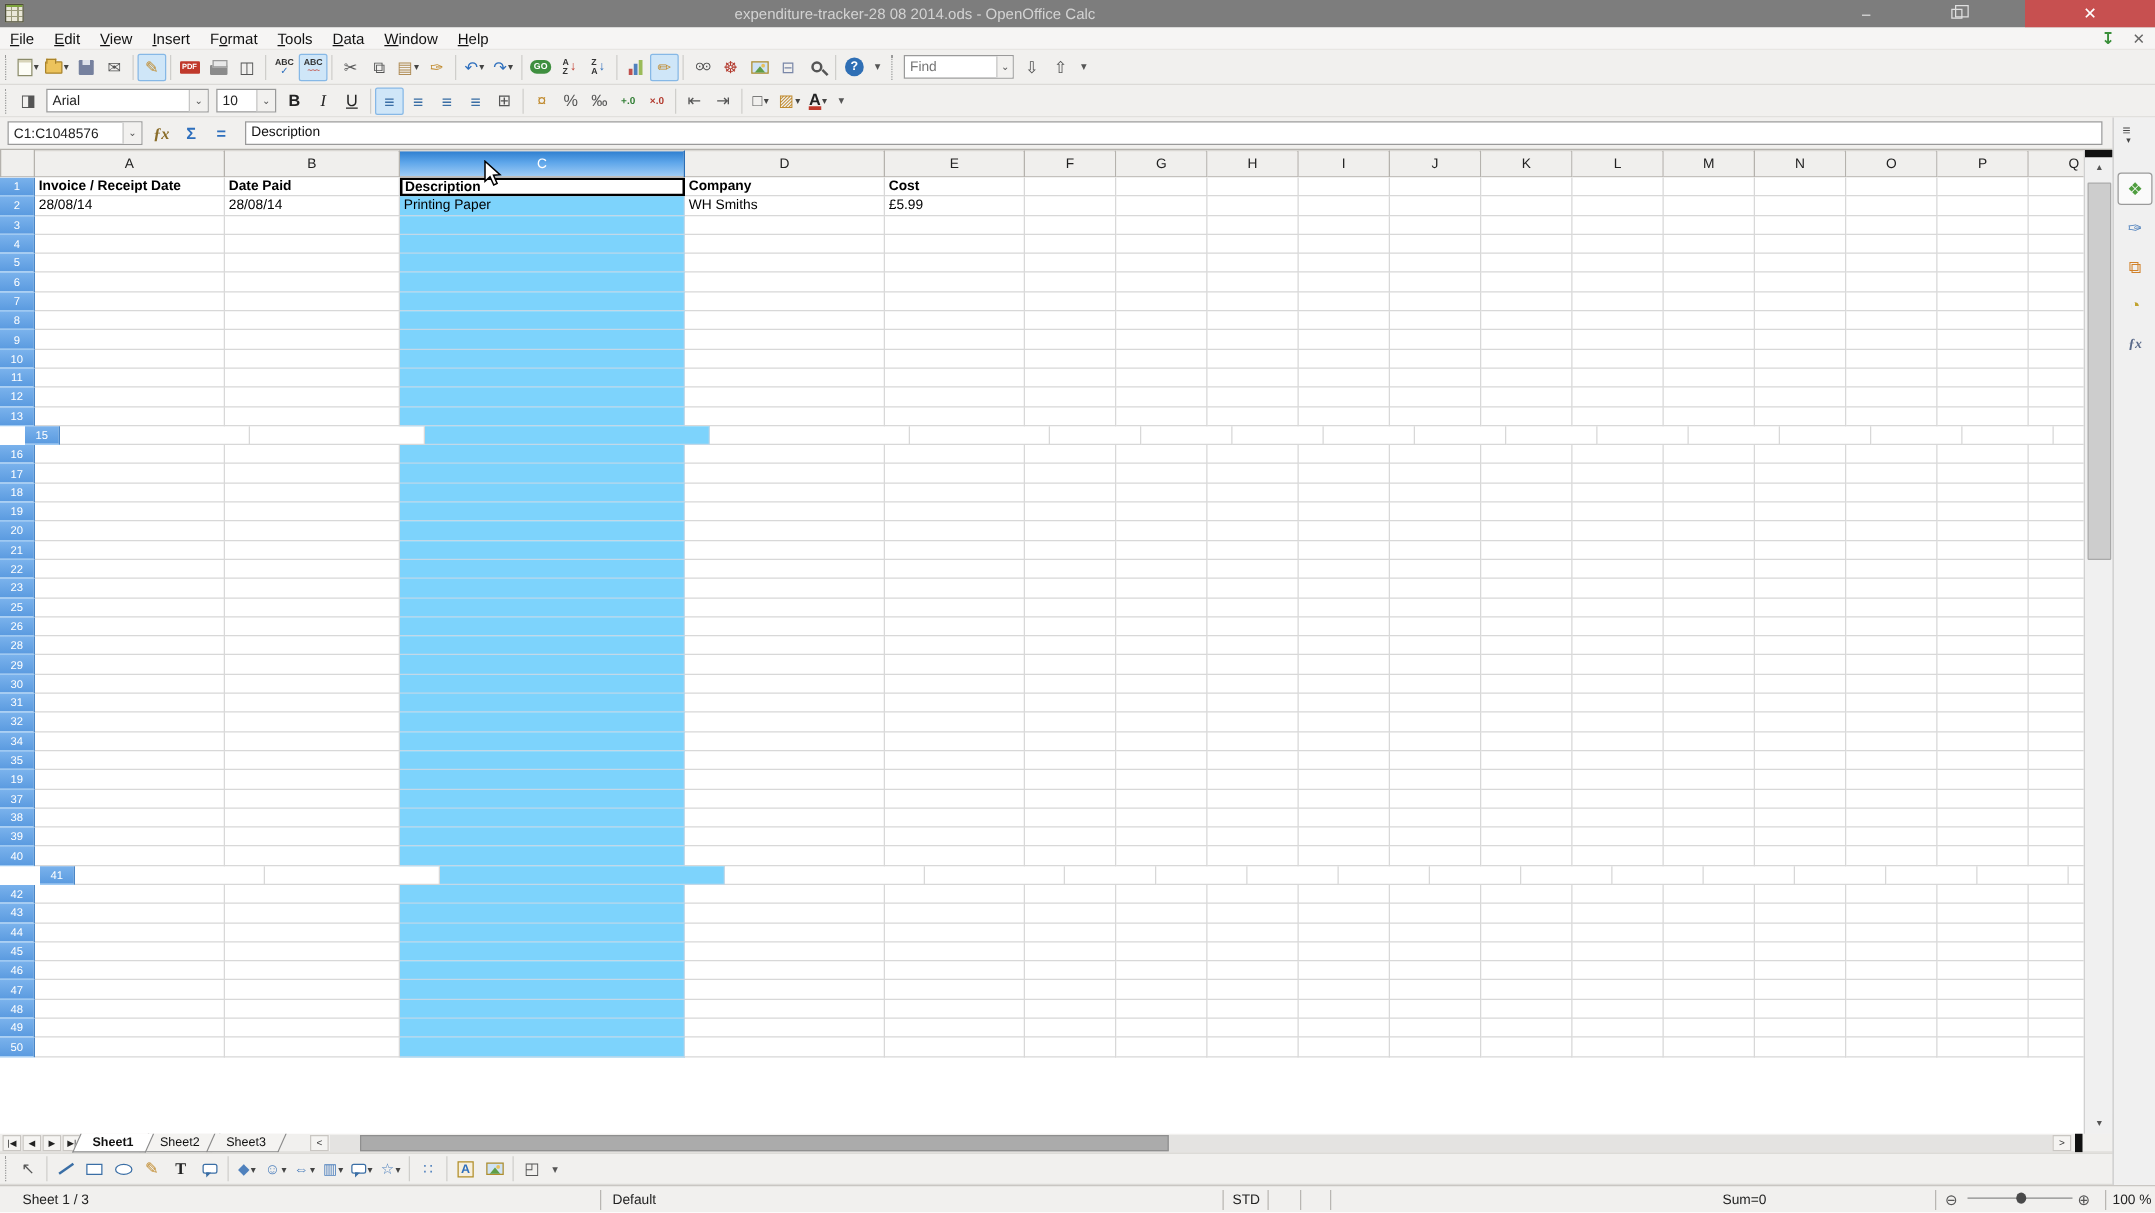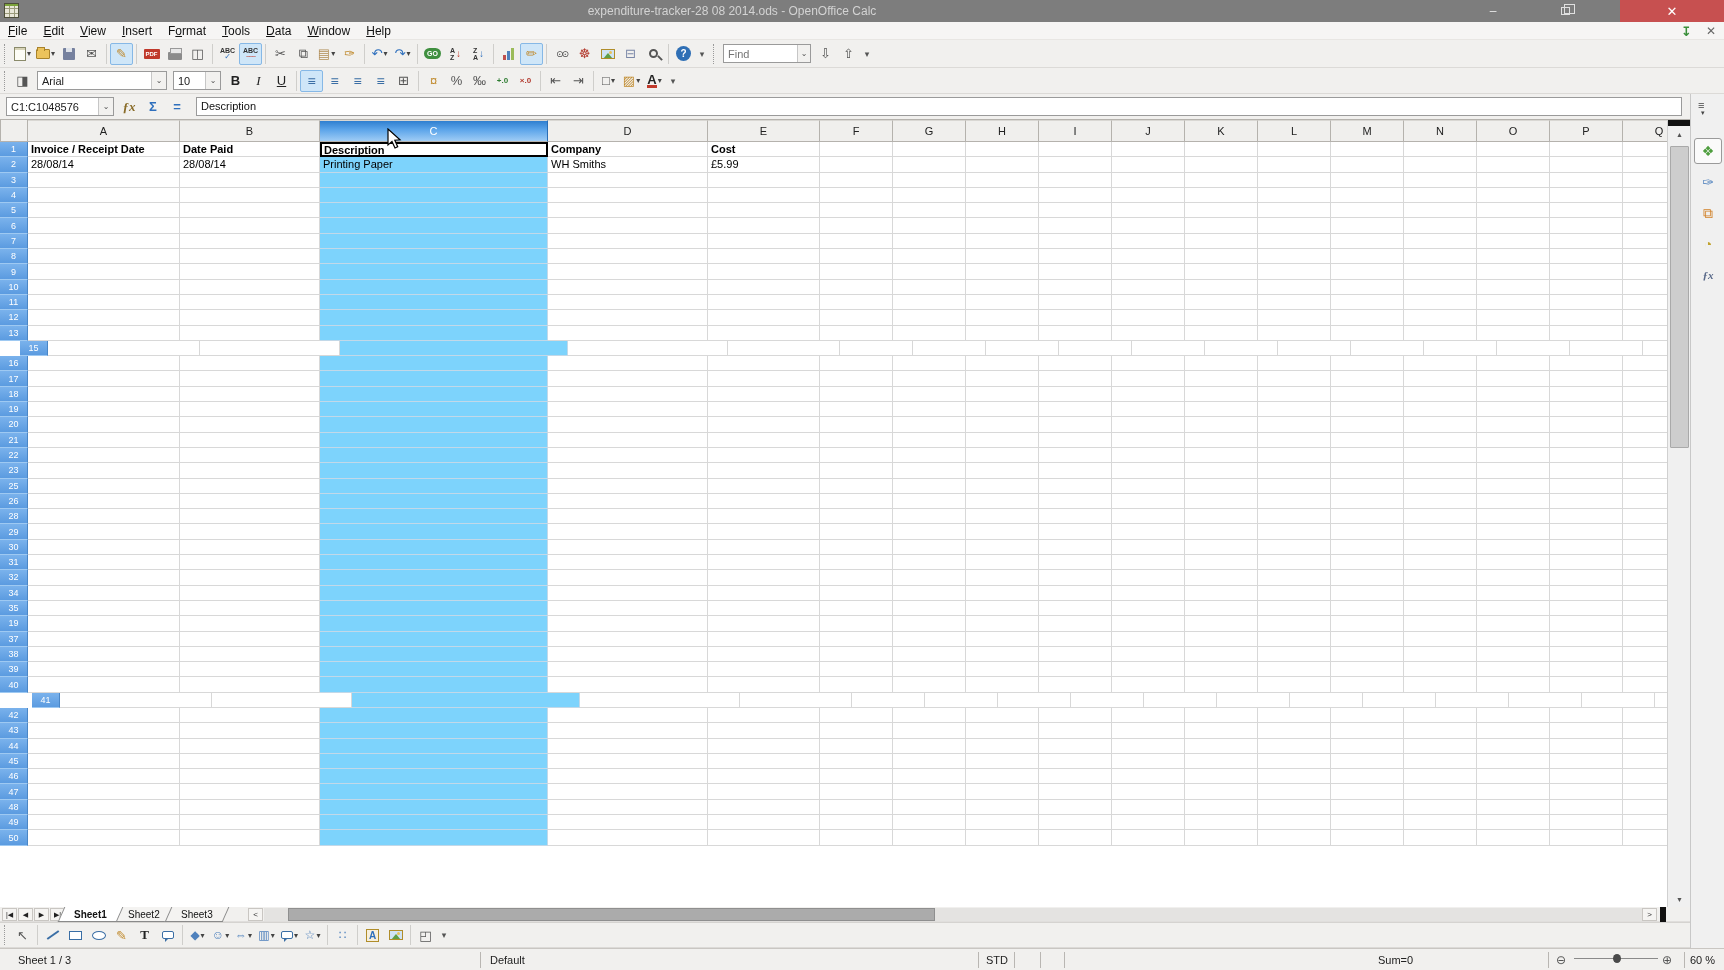--- a/index.html
+++ b/index.html
@@ -1488,21 +1488,21 @@
   <span class="st-sep" style="left:978px"></span>
   <span class="st-text" style="left:986px">STD</span>
   <span class="st-sep" style="left:1014px"></span>
   <span class="st-sep" style="left:1040px"></span>
   <span class="st-sep" style="left:1064px"></span>
   <span class="st-text" style="left:1378px">Sum=0</span>
   <span class="st-sep" style="left:1548px"></span>
   <span class="zoomout" style="left:1556px">⊖</span>
   <span class="zoomin" style="left:1662px">⊕</span>
   <span class="st-sep" style="left:1684px"></span>
-  <span class="st-text" style="left:1690px">60 %</span>
+  <span class="st-text" style="left:1690px">100 %</span>
 </div>
 <div class="ztrack"></div>
 <div class="ztick"></div>
 <div class="zthumb"></div>
 
 <div class="cursor">
   <svg width="20" height="22" viewBox="0 0 20 22">
     <polygon points="2,1 2,17 6,13.4 9,20 11.7,18.7 8.8,12.2 14,11.8" fill="#fff" stroke="#000" stroke-width="1.2"></polygon>
   </svg>
 </div>

